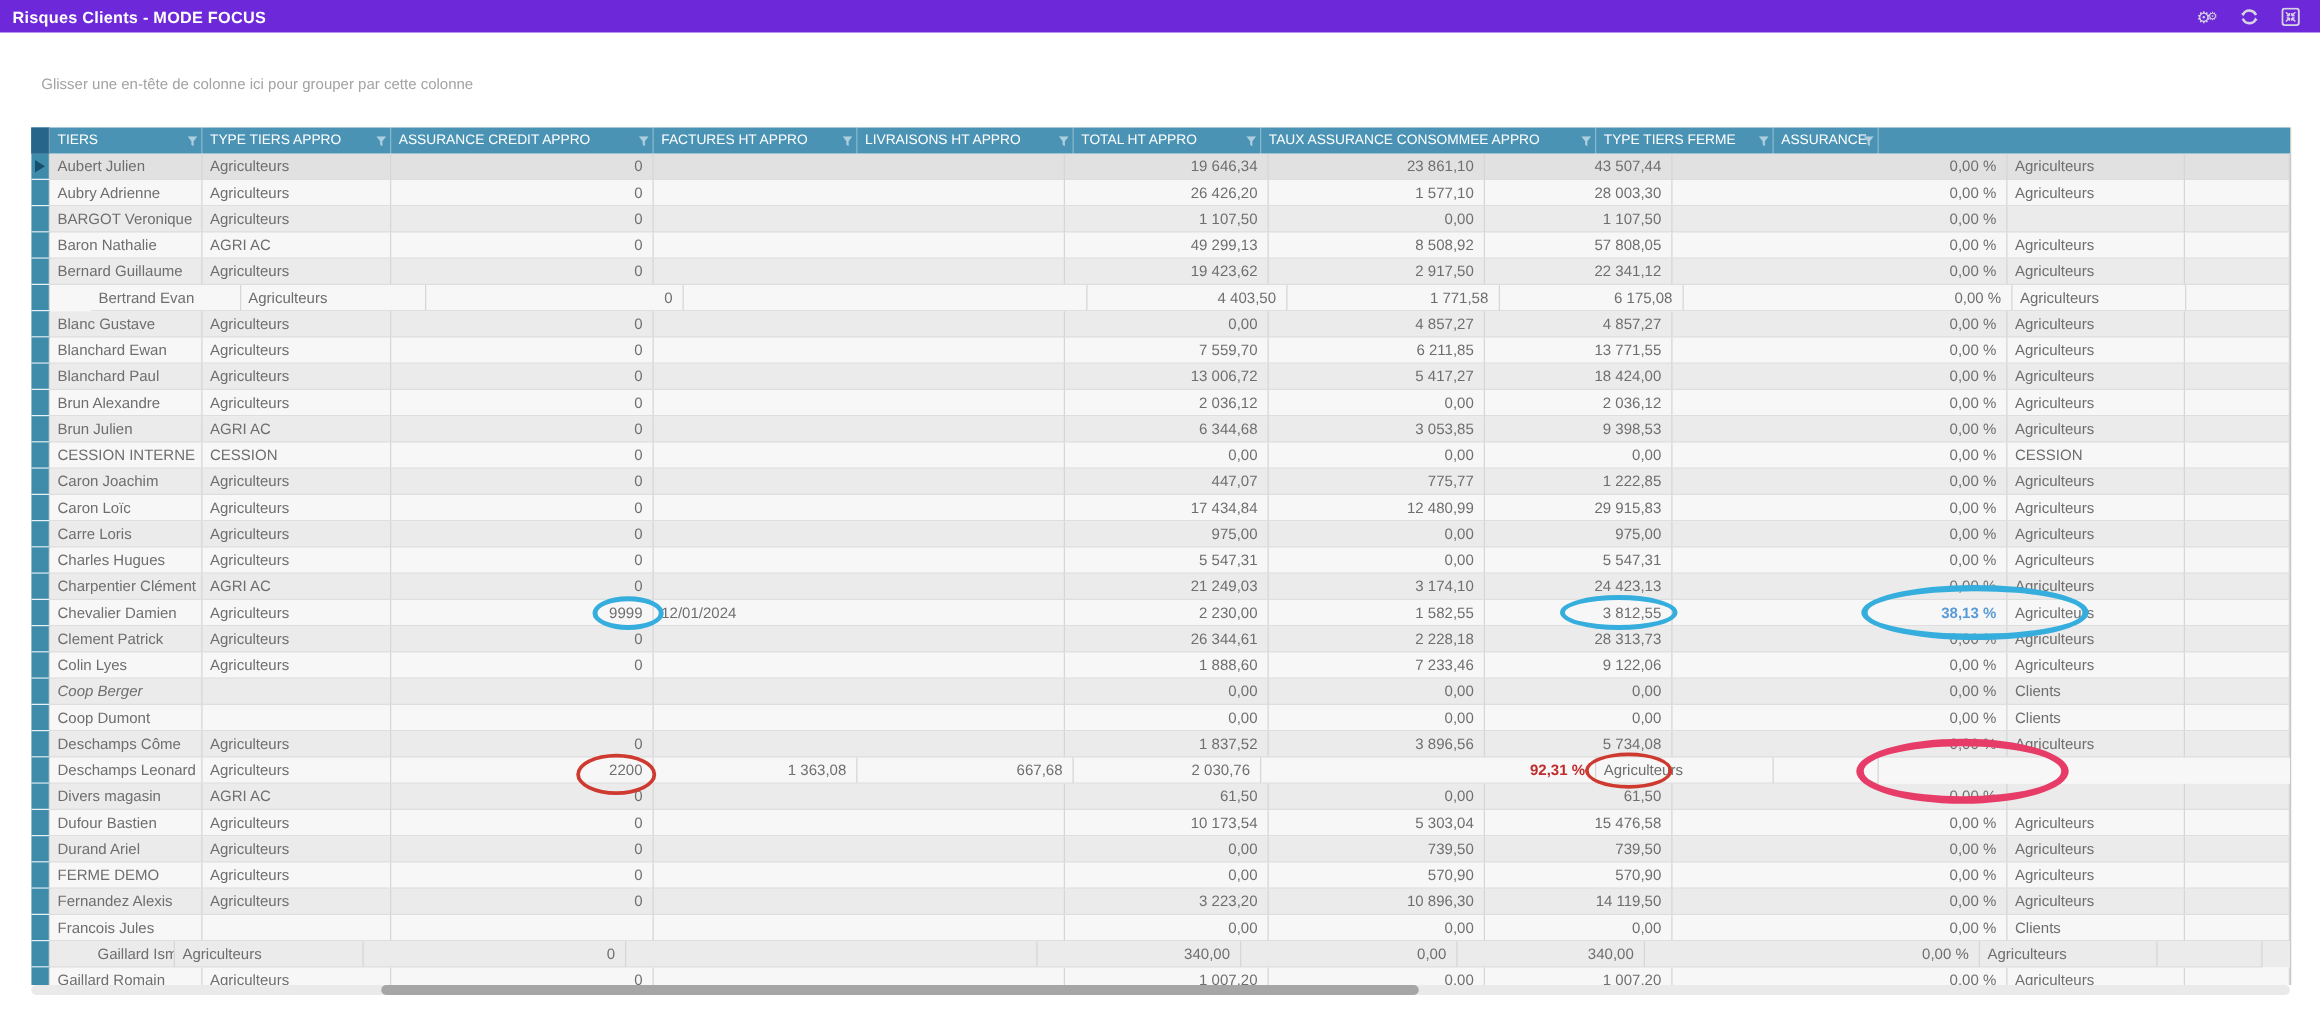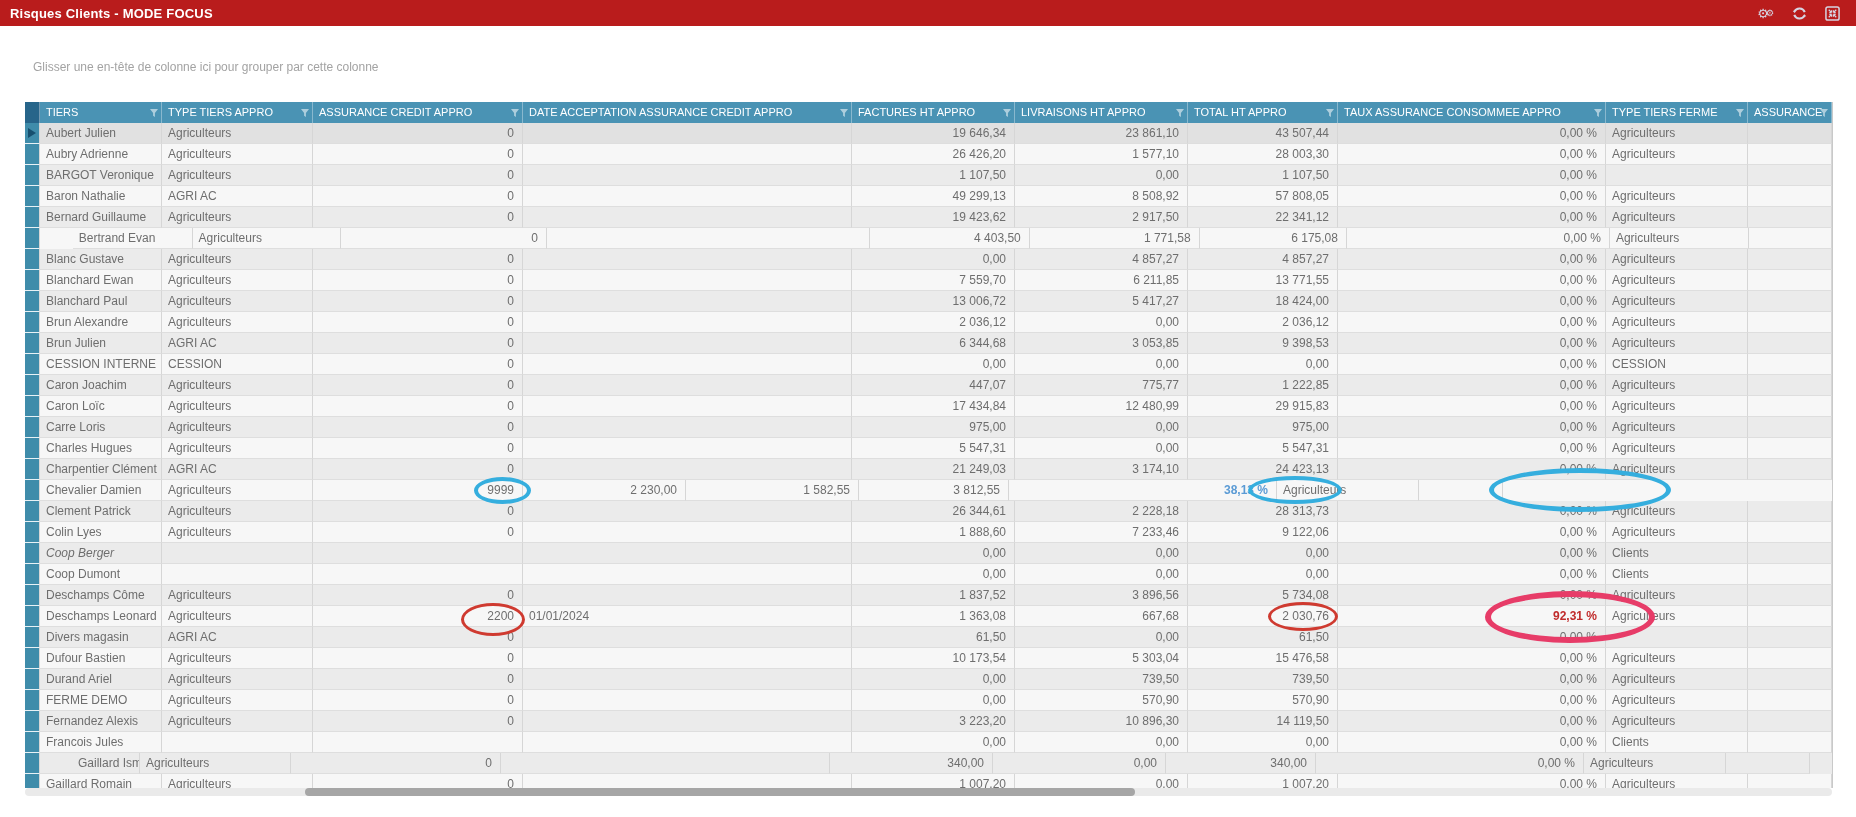--- a/index.html
+++ b/index.html
@@ -1,17 +1,17 @@
 <!DOCTYPE html>
 <html><head>
 <meta charset="utf-8">
 <style>
   html,body{margin:0;padding:0;background:#ffffff;width:1856px;height:817px;overflow:hidden;
     font-family:"Liberation Sans","DejaVu Sans",sans-serif;}
-  .titlebar{position:absolute;left:0;top:0;width:1856px;height:26px;background:#b91c1c;
+  .titlebar{position:absolute;left:0;top:0;width:1856px;height:26px;background:#6d28d9;
     display:flex;align-items:center;justify-content:space-between;}
   .titlebar .title{color:#ffffff;font-size:13px;font-weight:bold;padding-left:10px;letter-spacing:.2px;}
   .tb-icons{display:flex;align-items:center;gap:18px;padding-right:16px;}
   .tb-icons .ic{color:#d6d4e2;cursor:pointer;display:flex;align-items:center;}
   .gears{font-size:13px;line-height:1;}
   .gears .g2{font-size:9px;vertical-align:top;margin-left:-3px;}
   .group-hint{position:absolute;left:33px;top:60px;font-size:12px;color:#a3a3a3;}
   .grid{position:absolute;left:25px;top:102px;width:1807px;border-right:1px solid #c9c9c9;}
   .grid-header{display:flex;height:21px;background:#4a93b4;}
   .hcell{position:relative;box-sizing:border-box;height:21px;line-height:21px;color:#ffffff;
@@ -77,23 +77,20 @@
       <div class="hcell corner" style="width: 15px;"></div>
       <div class="hcell" style="width: 122px;"><span>TIERS</span><svg class="funnel" viewBox="0 0 8 8">
           <path d="M0 0 H8 L4.9 4 V8 L3.1 6.8 V4 Z" fill="#ffffff"></path>
         </svg></div>
       <div class="hcell" style="width: 151px;"><span>TYPE TIERS APPRO</span><svg class="funnel" viewBox="0 0 8 8">
           <path d="M0 0 H8 L4.9 4 V8 L3.1 6.8 V4 Z" fill="#ffffff"></path>
         </svg></div>
       <div class="hcell" style="width: 210px;"><span>ASSURANCE CREDIT APPRO</span><svg class="funnel" viewBox="0 0 8 8">
           <path d="M0 0 H8 L4.9 4 V8 L3.1 6.8 V4 Z" fill="#ffffff"></path>
         </svg></div>
-      <div class="hcell" style="width: 329px;"><span>DATE ACCEPTATION ASSURANCE CREDIT APPRO</span><svg class="funnel" viewBox="0 0 8 8">
-          <path d="M0 0 H8 L4.9 4 V8 L3.1 6.8 V4 Z" fill="#ffffff"></path>
-        </svg></div>
       <div class="hcell" style="width: 163px;"><span>FACTURES HT APPRO</span><svg class="funnel" viewBox="0 0 8 8">
           <path d="M0 0 H8 L4.9 4 V8 L3.1 6.8 V4 Z" fill="#ffffff"></path>
         </svg></div>
       <div class="hcell" style="width: 173px;"><span>LIVRAISONS HT APPRO</span><svg class="funnel" viewBox="0 0 8 8">
           <path d="M0 0 H8 L4.9 4 V8 L3.1 6.8 V4 Z" fill="#ffffff"></path>
         </svg></div>
       <div class="hcell" style="width: 150px;"><span>TOTAL HT APPRO</span><svg class="funnel" viewBox="0 0 8 8">
           <path d="M0 0 H8 L4.9 4 V8 L3.1 6.8 V4 Z" fill="#ffffff"></path>
         </svg></div>
       <div class="hcell" style="width: 268px;"><span>TAUX ASSURANCE CONSOMMEE APPRO</span><svg class="funnel" viewBox="0 0 8 8">
@@ -328,20 +325,21 @@
         <div class="cell num" style="width: 150px;">24 423,13</div>
         <div class="cell num taux" style="width: 268px;">0,00 %</div>
         <div class="cell" style="width: 142px;">Agriculteurs</div>
         <div class="cell" style="width: 84px;"></div>
       </div>
       <div class="row alt1">
         <div class="cell strip" style="width: 15px;"></div>
         <div class="cell" style="width: 122px;">Chevalier Damien</div>
         <div class="cell" style="width: 151px;">Agriculteurs</div>
         <div class="cell num" style="width: 210px;">9999</div>
+        <div class="cell" style="width: 329px;">12/01/2024</div>
         <div class="cell num" style="width: 163px;">2 230,00</div>
         <div class="cell num" style="width: 173px;">1 582,55</div>
         <div class="cell num" style="width: 150px;">3 812,55</div>
         <div class="cell num taux hl" style="width: 268px; color: rgb(91, 155, 213);">38,13 %</div>
         <div class="cell" style="width: 142px;">Agriculteurs</div>
         <div class="cell" style="width: 84px;"></div>
       </div>
       <div class="row alt0">
         <div class="cell strip" style="width: 15px;"></div>
         <div class="cell" style="width: 122px;">Clement Patrick</div>
@@ -405,21 +403,20 @@
         <div class="cell num" style="width: 150px;">5 734,08</div>
         <div class="cell num taux" style="width: 268px;">0,00 %</div>
         <div class="cell" style="width: 142px;">Agriculteurs</div>
         <div class="cell" style="width: 84px;"></div>
       </div>
       <div class="row alt1">
         <div class="cell strip" style="width: 15px;"></div>
         <div class="cell" style="width: 122px;">Deschamps Leonard</div>
         <div class="cell" style="width: 151px;">Agriculteurs</div>
         <div class="cell num" style="width: 210px;">2200</div>
-        <div class="cell" style="width: 329px;">01/01/2024</div>
         <div class="cell num" style="width: 163px;">1 363,08</div>
         <div class="cell num" style="width: 173px;">667,68</div>
         <div class="cell num" style="width: 150px;">2 030,76</div>
         <div class="cell num taux hl" style="width: 268px; color: rgb(192, 43, 43);">92,31 %</div>
         <div class="cell" style="width: 142px;">Agriculteurs</div>
         <div class="cell" style="width: 84px;"></div>
       </div>
       <div class="row alt0">
         <div class="cell strip" style="width: 15px;"></div>
         <div class="cell" style="width: 122px;">Divers magasin</div>

